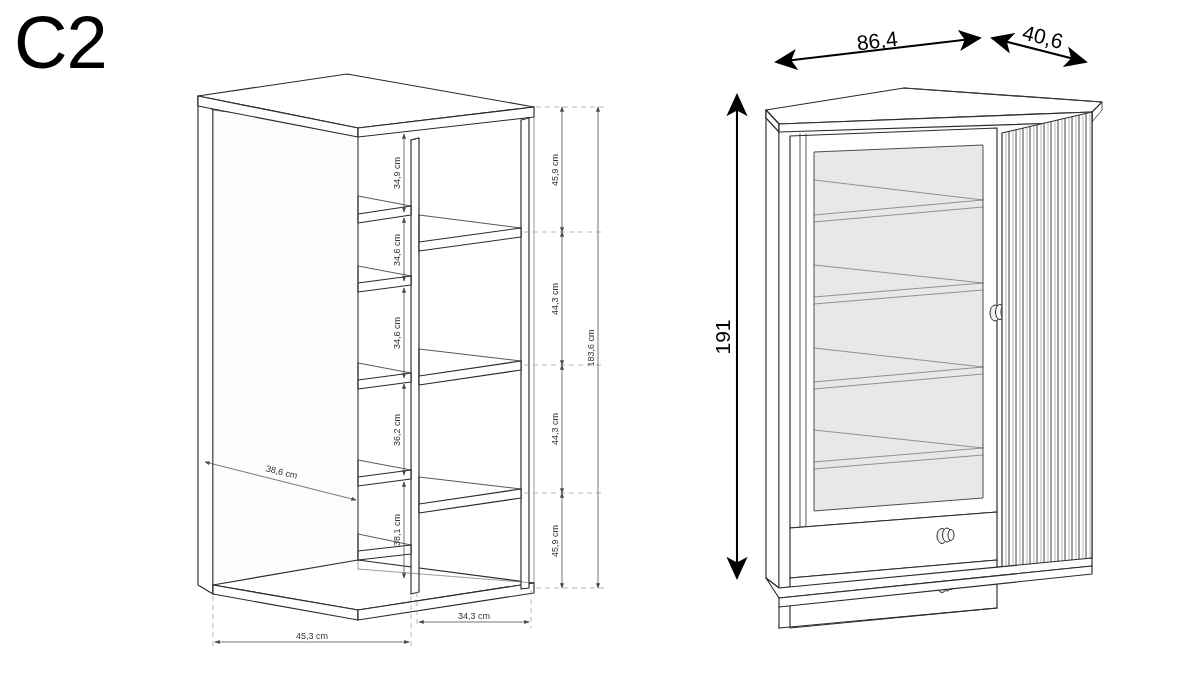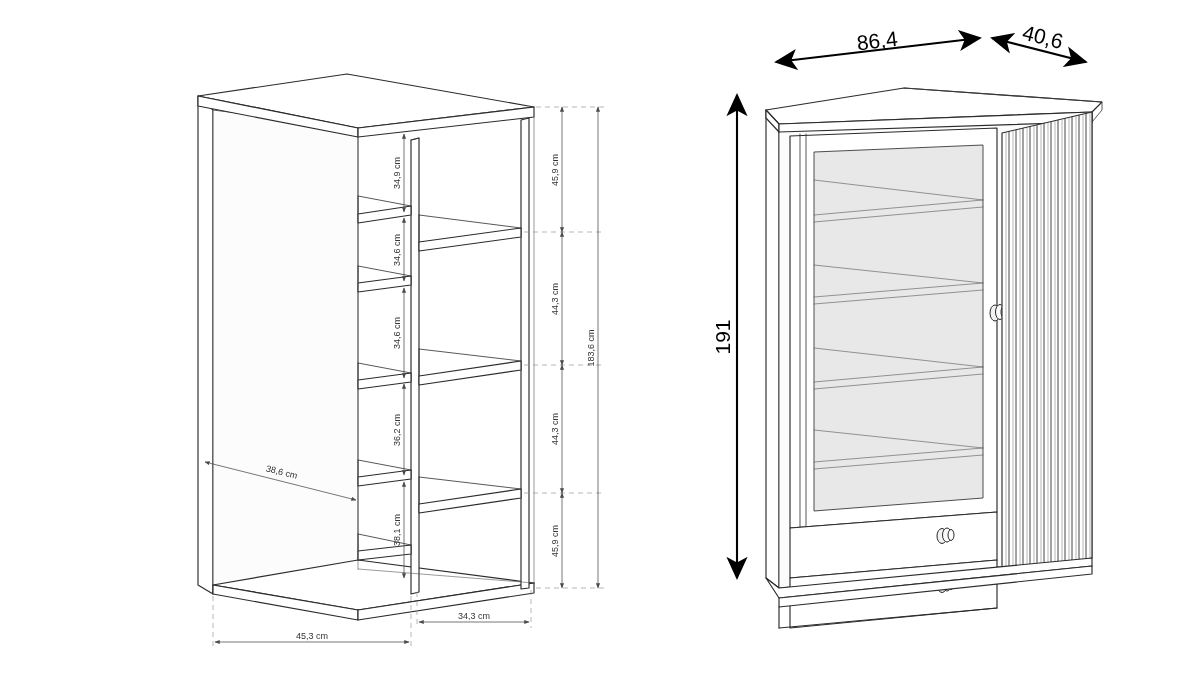--- a/index.html
+++ b/index.html
@@ -54,20 +54,21 @@
   .dim-text   { font-family: "Liberation Sans", sans-serif; font-size: 9px; fill: #333333; }
   .dim-bold-line  { fill: none; stroke: #000000; stroke-width: 2.1; }
   .dim-bold-arrow { fill: #000000; stroke: none; }
   .dim-bold-text  { font-family: "Liberation Sans", sans-serif; font-size: 21px; fill: #000000; }
 </style>
 </head>
 <body>
 
 <div id="sheet">
 
+  <div class="model-title">C2</div>
 
   <svg id="drawing" viewBox="0 0 1200 675" xmlns="http://www.w3.org/2000/svg">
     <defs>
       <marker id="arrThin" viewBox="0 0 10 10" refX="9" refY="5" markerWidth="7" markerHeight="7" orient="auto-start-reverse">
         <path d="M0,1 L10,5 L0,9 z" class="dim-arrow"></path>
       </marker>
       <marker id="arrThinStart" viewBox="0 0 10 10" refX="1" refY="5" markerWidth="7" markerHeight="7" orient="auto">
         <path d="M10,1 L0,5 L10,9 z" class="dim-arrow"></path>
       </marker>
       <marker id="arrBold" viewBox="0 0 12 12" refX="11" refY="6" markerWidth="11" markerHeight="11" orient="auto-start-reverse">

